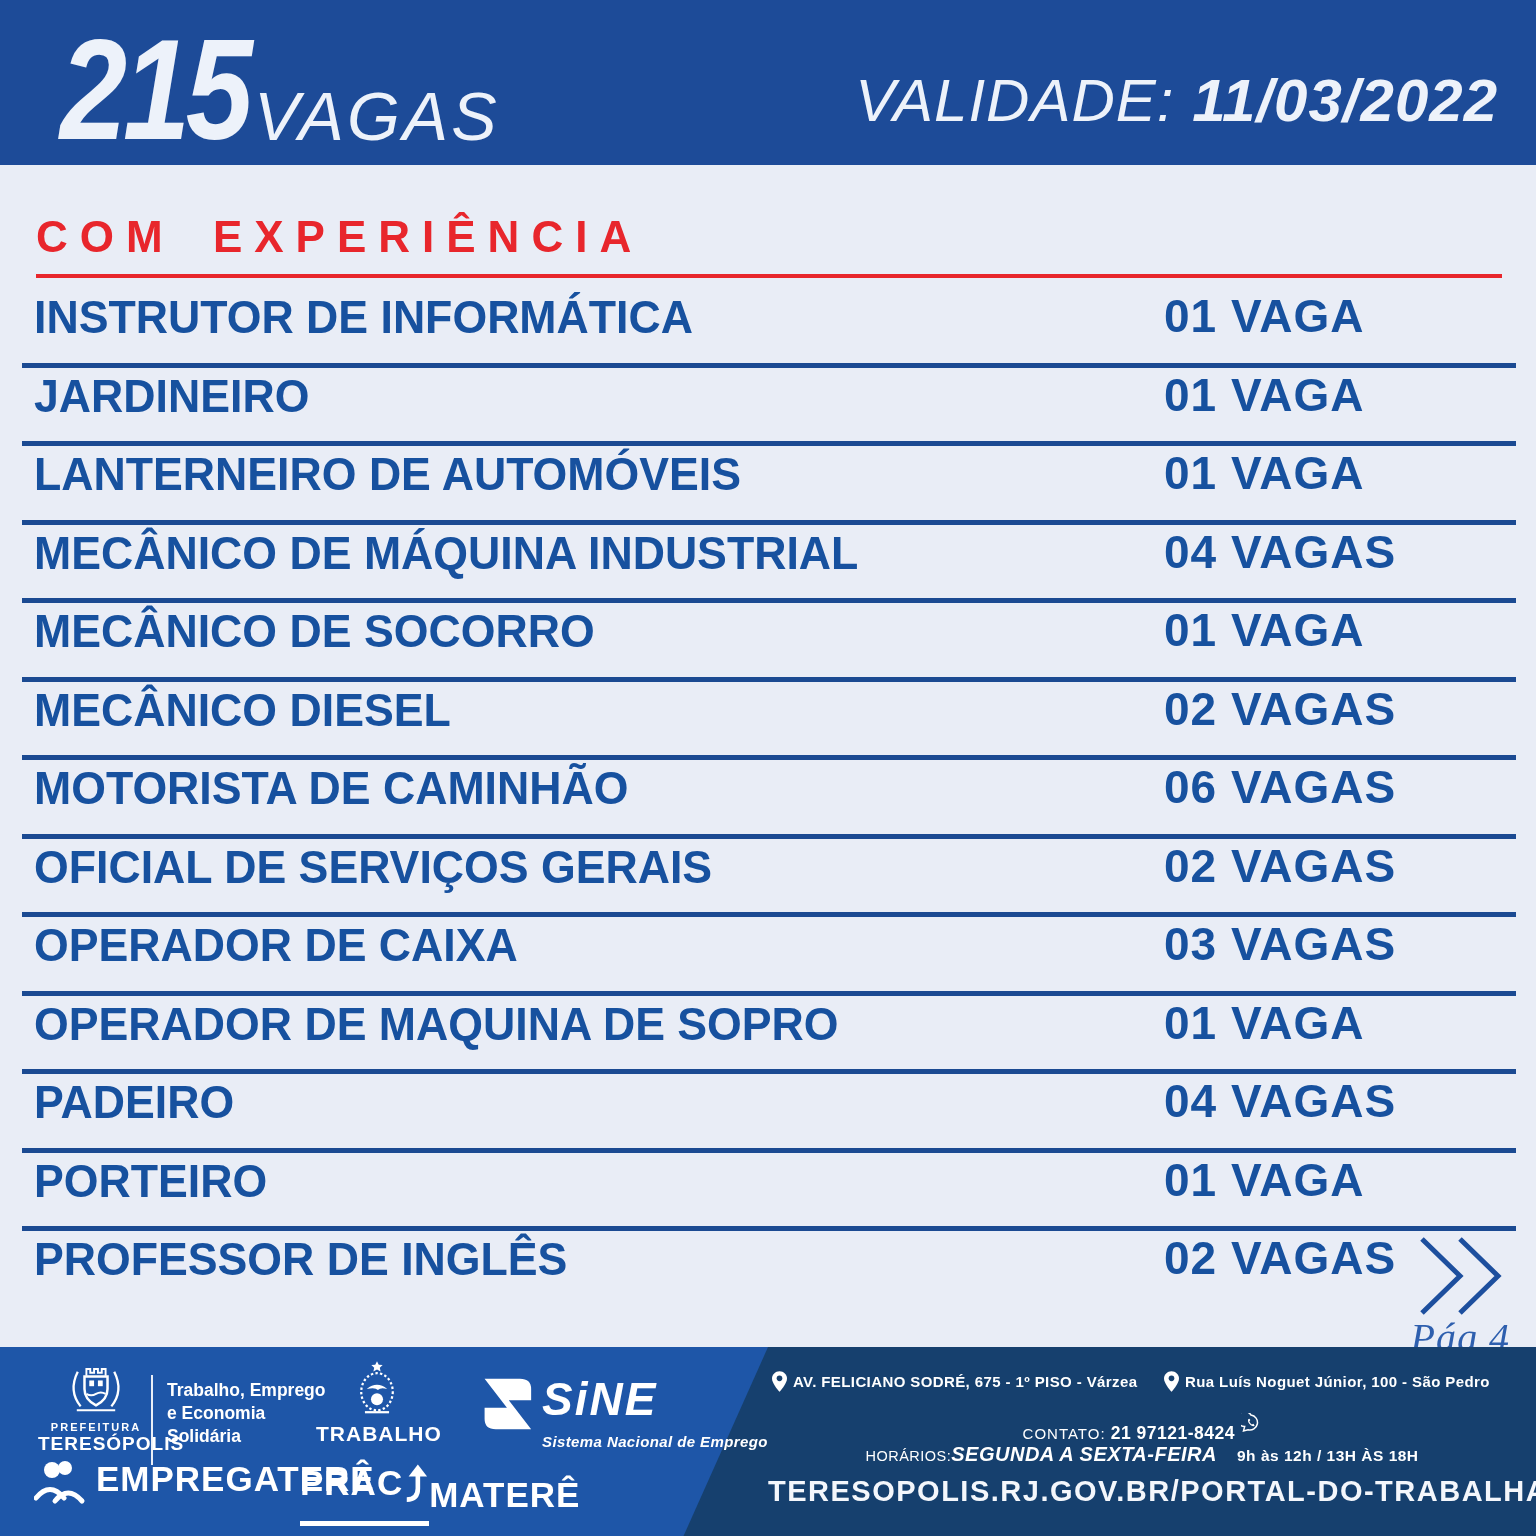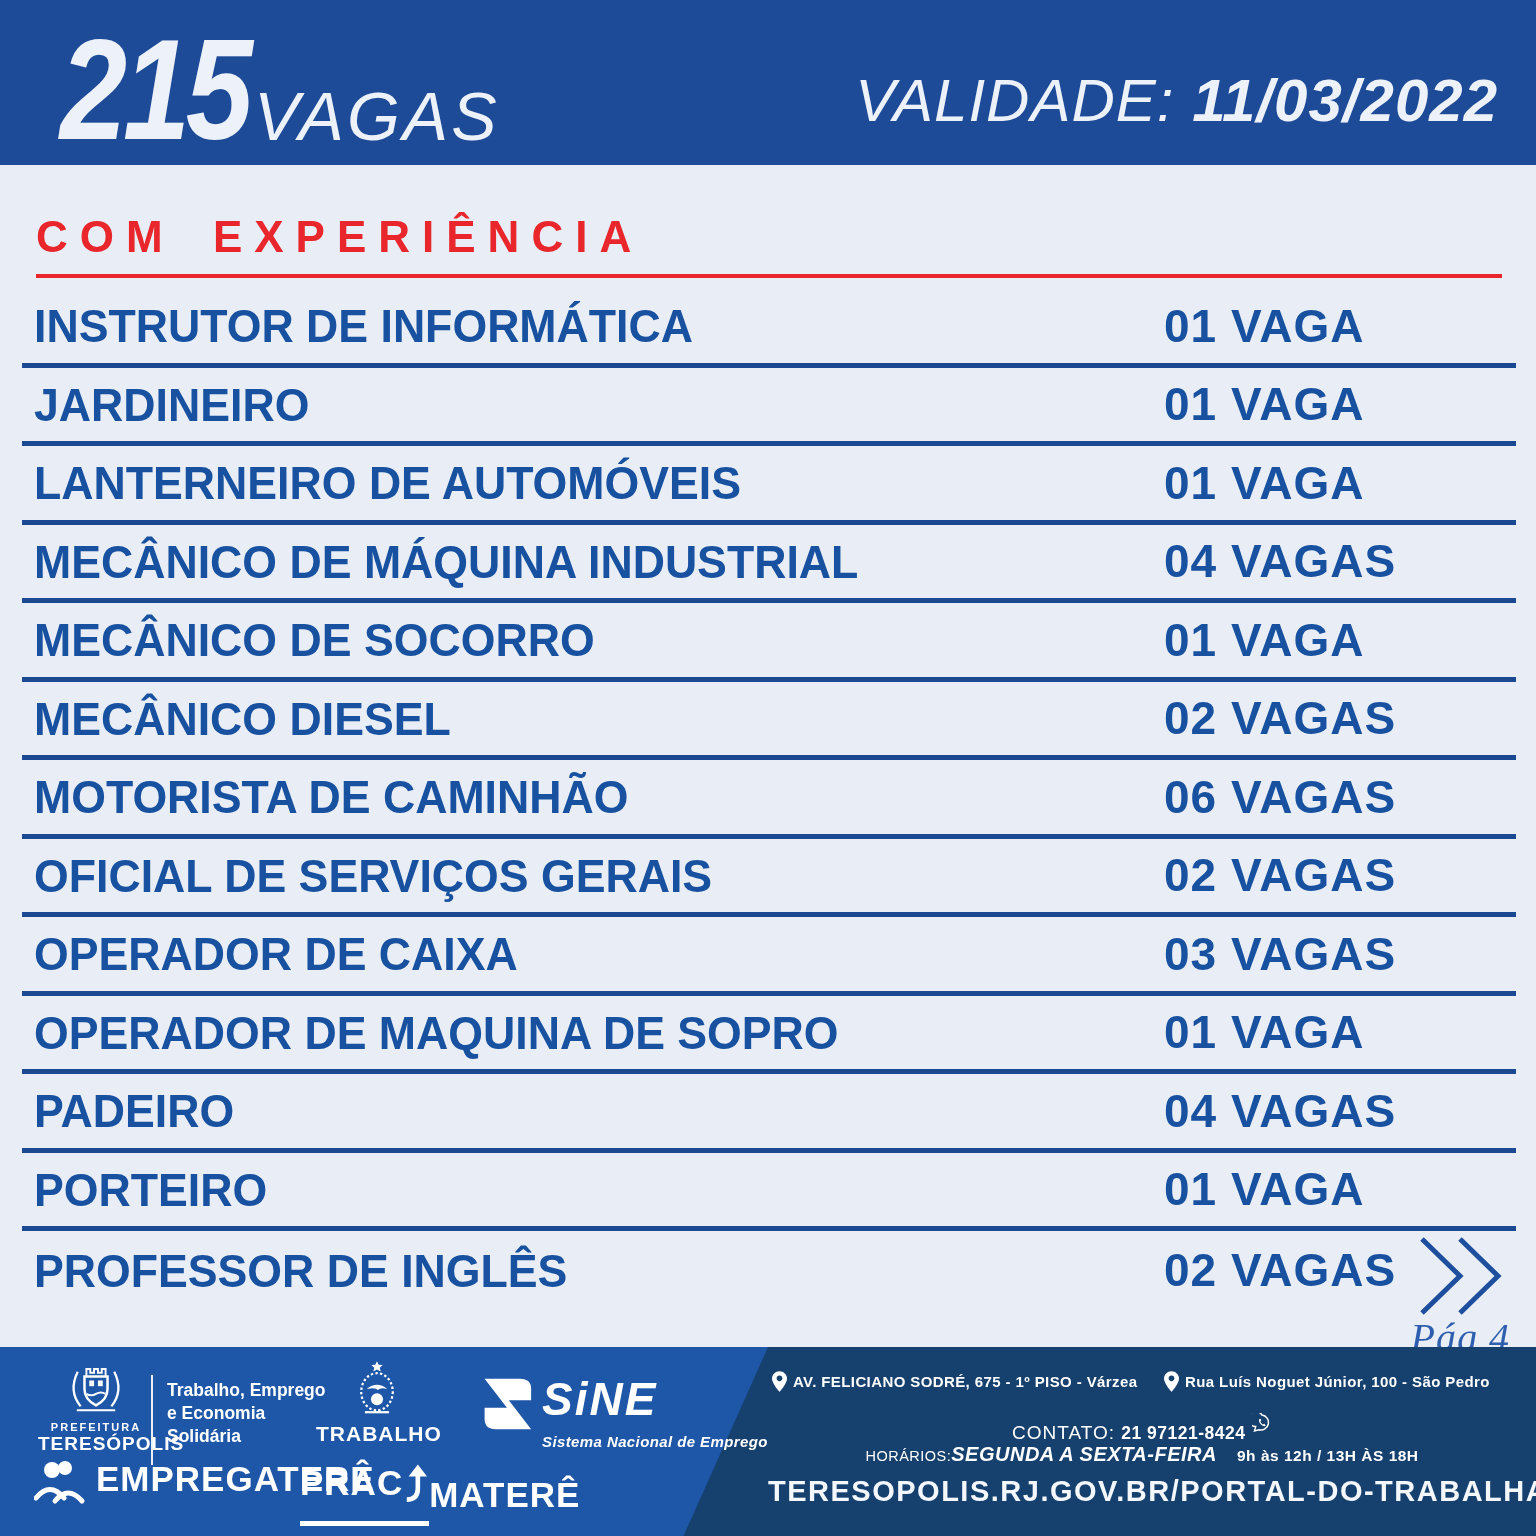--- a/index.html
+++ b/index.html
@@ -21,21 +21,21 @@
          letter-spacing:3px; margin-left:-28px; white-space:nowrap;}
   .validity{position:absolute; right:38px; top:66px; font-style:italic; font-size:60px;
          color:var(--off-white); white-space:nowrap; letter-spacing:1px;}
   .validity-date{font-weight:bold;}
   
   .section-title{position:absolute; left:36px; top:212px; font-size:44px; font-weight:bold;
          color:var(--red); letter-spacing:12px; word-spacing:14px; white-space:nowrap;}
   .section-rule{position:absolute; left:36px; top:274px; width:1466px; height:4px; background:var(--red);}
   
   .jobs-list{position:absolute; left:22px; top:289px; width:1494px;}
-  .job-row{position:relative; height:78.5px; display:flex; align-items:center;
+  .job-row{position:relative; height:78.5px; display:flex; align-items:flex-start;
          border-bottom:5px solid var(--divider-blue);}
   .job-row:last-child{border-bottom:none;}
   .job-title{margin-left:12px; font-size:47px; font-weight:bold; color:var(--title-blue);
          transform:scaleX(.95); transform-origin:left center; white-space:nowrap;}
   .job-count{position:absolute; left:1142px; font-size:46px; font-weight:bold; color:var(--title-blue);
          letter-spacing:1px; white-space:nowrap;}
   
   .pag-chevrons{position:absolute; left:1416px; top:1234px;}
   .pag-label{position:absolute; left:1398px; top:1314px; width:112px; text-align:right;
          font-size:40px; font-style:italic; color:var(--pag-blue); letter-spacing:1px;font-family:Liberation Serif, serif;}
@@ -58,21 +58,21 @@
   .brand-label{font-size:35px; font-weight:bold; letter-spacing:1px; margin-left:10px; white-space:nowrap;}
   .brand-pracimatere{position:absolute; left:300px; top:116px; font-size:35px; font-weight:bold;
          letter-spacing:1px; white-space:nowrap; display:flex; align-items:center;}
   .prac-underlined{display:inline-flex; align-items:center; border-bottom:5px solid #fff; padding-bottom:18px;}
   .arrow-gap{margin:0 1px;}
   .addr{position:absolute; top:24px; display:flex; align-items:center; white-space:nowrap;
          font-size:15px; font-weight:bold; letter-spacing:.4px;}
   .addr svg{margin-right:6px; flex:none;}
   .addr1{left:772px;} .addr2{left:1164px;}
   .contact-line{position:absolute; left:770px; top:66px; width:744px; text-align:center; white-space:nowrap;}
-  .contact-label{font-size:19px; letter-spacing:1px;}
+  .contact-label{font-size:15px; letter-spacing:1px;}
   .contact-number{font-size:17.5px; font-weight:bold; letter-spacing:.5px;}
   .contact-line svg{vertical-align:6px; margin-left:2px;}
   .hours-line{position:absolute; left:770px; top:96px; width:744px; text-align:center; white-space:nowrap;}
   .hours-label{font-size:14.5px; letter-spacing:.5px;}
   .hours-bold{font-size:20px; font-weight:bold; letter-spacing:.5px;font-style:italic;}
   .hours-time{font-size:15.5px; font-weight:bold; letter-spacing:.5px; margin-left:20px;}
   .website{position:absolute; left:768px; top:128px; width:748px; text-align:center; font-size:29px;
          font-weight:bold; letter-spacing:1.5px; color:#f4f7fc; white-space:nowrap;}
   .pin-hole{fill:var(--footer-navy);}
 </style>

